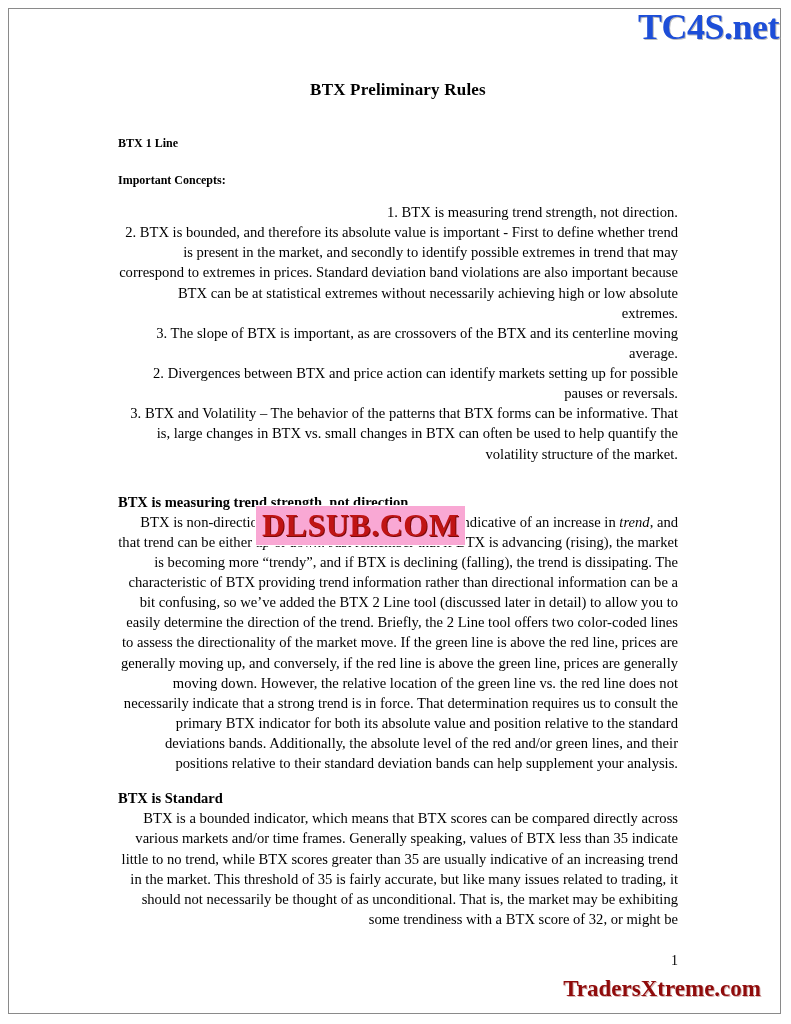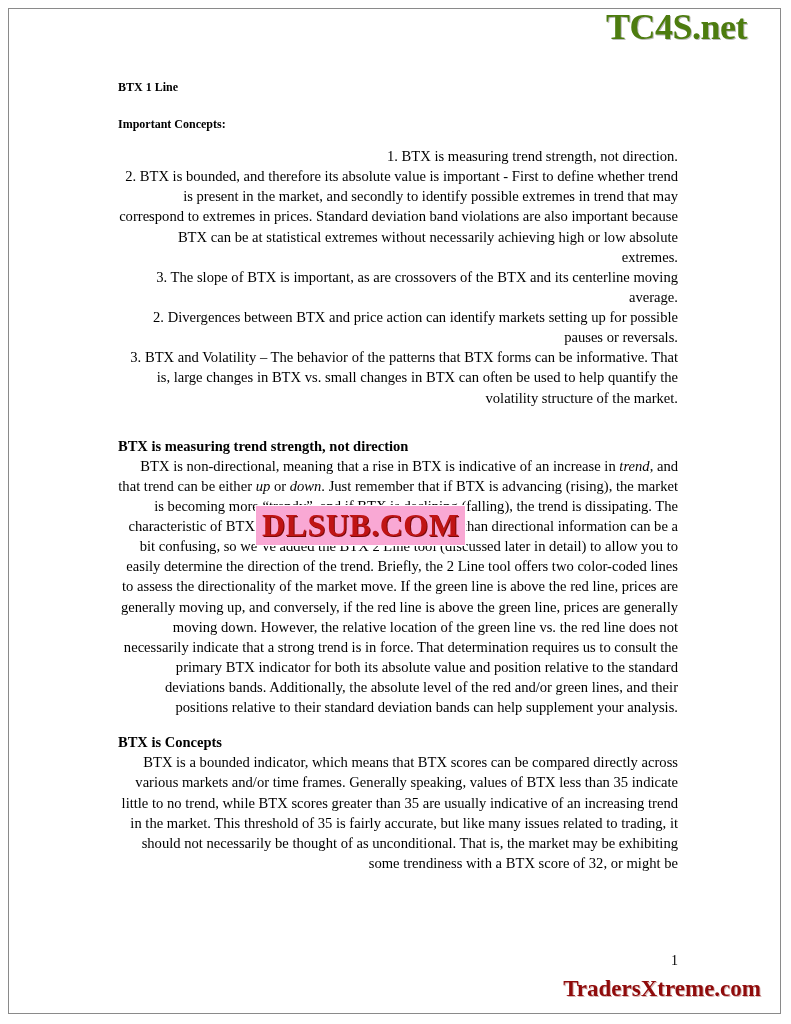--- a/index.html
+++ b/index.html
@@ -26,26 +26,26 @@
     position: absolute;
     left: 8px; top: 8px;
     width: 773px;
     height: 1006px;
     border: 1px solid #8a8a8a;
     box-sizing: border-box;
     pointer-events: none;
   }
   .watermark-top {
     position: absolute;
-    right: 44px;
+    right: 12px;
     top: 6px;
     font-family: "Liberation Serif", serif;
     font-weight: bold;
     font-size: 36px;
-    color: #4d7c0f;
+    color: #1d4ed8;
     letter-spacing: -0.5px;
     text-shadow: 1px 1px 0 #bbbbbb;
   }
   .watermark-bottom {
     position: absolute;
     right: 30px;
     bottom: 22px;
     font-family: "Liberation Serif", serif;
     font-weight: bold;
     font-size: 23px;
@@ -119,41 +119,42 @@
 <body>
 
 <div class="page">
 
   <div class="page-border"></div>
 
   <div class="watermark-top">TC4S.net</div>
 
   <div class="content">
 
+    <h1 class="doc-title">BTX Preliminary Rules</h1>
 
     <h2 class="section-title">BTX 1 Line</h2>
 
     <h3 class="sub-title">Important Concepts:</h3>
 
     <div class="numbered-list">
       <p class="body-text">1. BTX is measuring trend strength, not direction.</p>
       <p class="body-text">2. BTX is bounded, and therefore its absolute value is important - First to define whether trend is present in the market, and secondly to identify possible extremes in trend that may correspond to extremes in prices.  Standard deviation band violations are also important because BTX can be at statistical extremes without necessarily achieving high or low absolute extremes.</p>
       <p class="body-text">3. The slope of BTX is important, as are crossovers of the BTX and its centerline moving average.</p>
       <p class="body-text">2. Divergences between BTX and price action can identify markets setting up for possible pauses or reversals.</p>
       <p class="body-text">3. BTX and Volatility – The behavior of the patterns that BTX forms can be informative.  That is, large changes in BTX vs. small changes in BTX can often be used to help quantify the volatility structure of the market.</p>
     </div>
 
     <div class="gap-lg"></div>
 
     <p class="heading-inline">BTX is measuring trend strength, not direction</p>
     <p class="body-text"><span>BTX is non-directional, meaning that a rise in BTX is indicative of an increase in </span><em>trend</em><span>, and that trend can be either </span><em>up</em><span> or </span><em>down</em><span>.  Just remember that if BTX is advancing (rising), the market is becoming more “trendy”, and if BTX is declining (falling), the trend is dissipating.  The characteristic of BTX providing trend information rather than directional information can be a bit confusing, so we’ve added the BTX 2 Line tool (discussed later in detail) to allow you to easily determine the direction of the trend.  Briefly, the 2 Line tool offers two color-coded lines to assess the directionality of the market move.  If the green line is above the red line, prices are generally moving up, and conversely, if the red line is above the green line, prices are generally moving down.  However, the relative location of the green line vs. the red line does not necessarily indicate that a strong trend is in force.  That determination requires us to consult the primary BTX indicator for both its absolute value and position relative to the standard deviations bands.  Additionally, the absolute level of the red and/or green lines, and their positions relative to their standard deviation bands can help supplement your analysis.</span></p>
 
     <div class="gap-md"></div>
 
-    <p class="heading-inline">BTX is Concepts</p>
+    <p class="heading-inline">BTX is Standard</p>
     <p class="body-text">BTX is a bounded indicator, which means that BTX scores can be compared directly across various markets and/or time frames.  Generally speaking, values of BTX less than 35 indicate little to no trend, while BTX scores greater than 35 are usually indicative of an increasing trend in the market.  This threshold of 35 is fairly accurate, but like many issues related to trading, it should not necessarily be thought of as unconditional.  That is, the market may be exhibiting some trendiness with a BTX score of 32, or might be</p>
 
   </div>
 
   <div class="watermark-center">DLSUB.COM</div>
 
   <div class="page-number">1</div>
 
   <div class="watermark-bottom">TradersXtreme.com</div>
 

